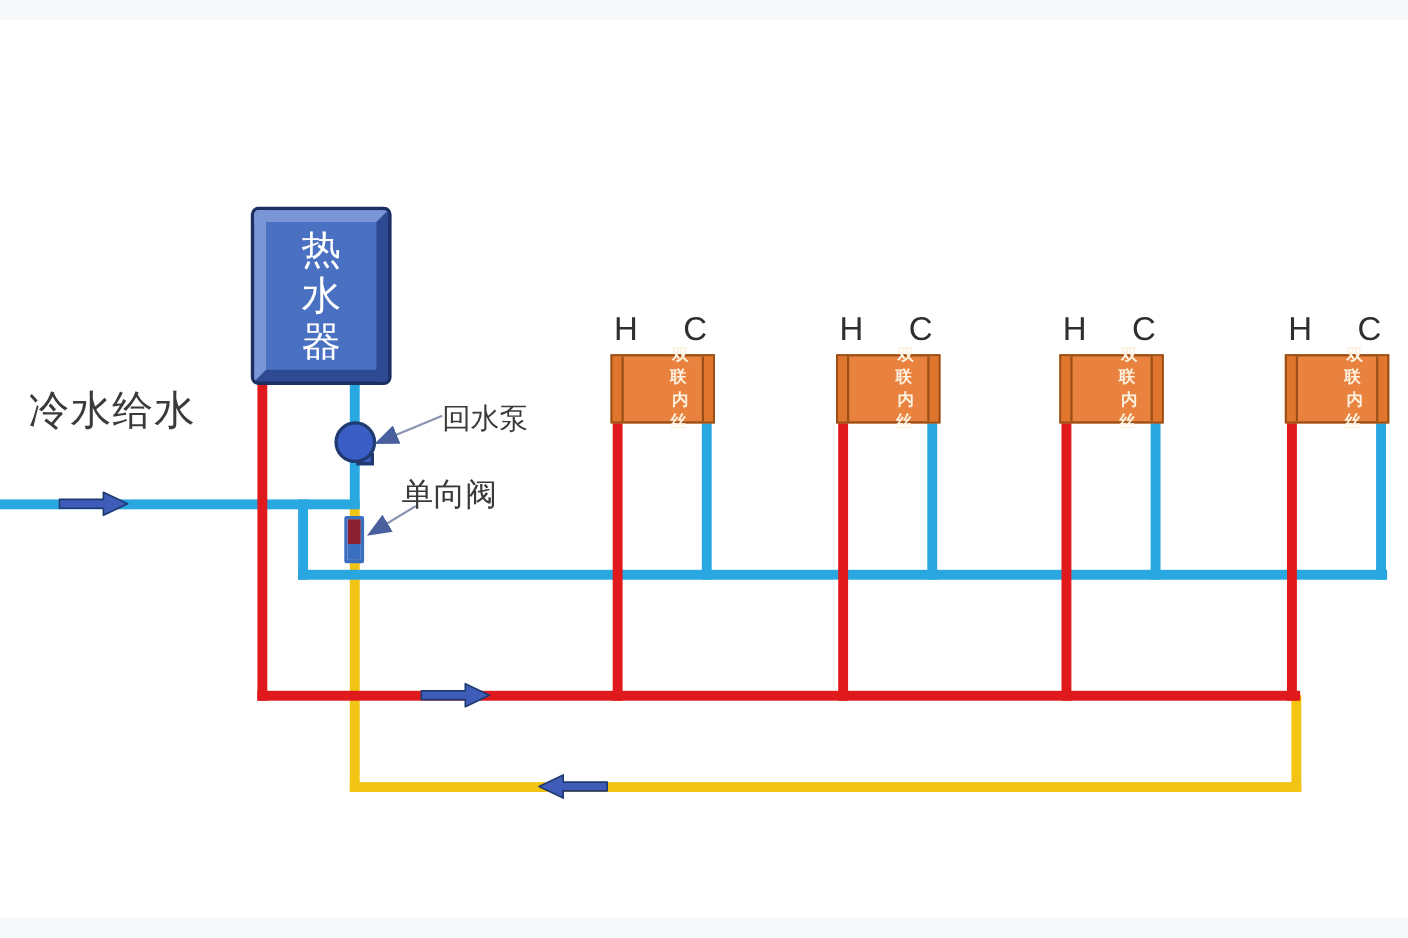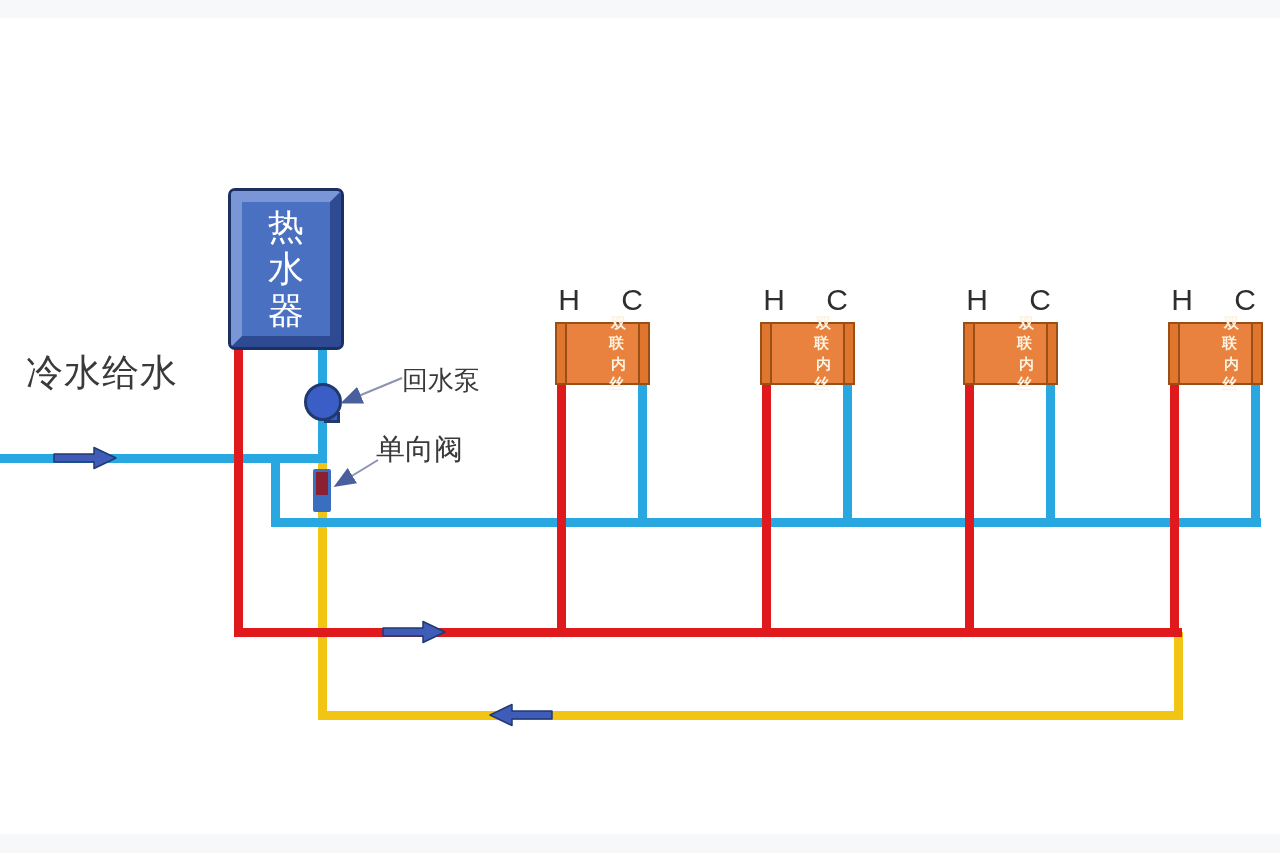--- a/index.html
+++ b/index.html
@@ -10,21 +10,21 @@
   .edge-band.top{top:0;}
   .edge-band.bottom{top:834px;height:19px;}
 
   
   .pipe{position:absolute;}
   .pipe.cold{background:var(--cold-pipe,#29a7e1);z-index:2;}
   .pipe.hot{background:var(--hot-pipe,#e01a1c);z-index:3;}
   .pipe.return{background:var(--return-pipe,#f2c414);z-index:1;}
 
   
-  .heater{position:absolute;left:228px;top:188px;width:116px;height:162px;z-index:4;
+  .heater{position:absolute;left:228px;top:188px;width:128px;height:162px;z-index:4;
           background:var(--heater-outline,#1c2f63);border-radius:7px;padding:3px;box-sizing:border-box;}
   .heater-frame{width:100%;height:100%;box-sizing:border-box;border-radius:4px;
           border:11px solid;
           border-color:var(--heater-bevel-light,#7b96d6) var(--heater-bevel-dark,#2d4a93) var(--heater-bevel-dark,#2d4a93) var(--heater-bevel-light,#7b96d6);
           background:var(--heater-panel,#4a70c2);
           display:flex;align-items:center;justify-content:center;}
   .heater-text{width:44px;color:#fff;font-size:36px;line-height:1.16;text-align:center;
           word-break:break-all;font-weight:500;}
 
   
@@ -37,21 +37,21 @@
 
   
   .check-valve{position:absolute;left:313px;top:469px;width:18px;height:43px;box-sizing:border-box;
         border:3px solid var(--valve-accent,#3a6fc0);border-radius:2px;z-index:5;
         background:linear-gradient(var(--valve-body,#8a2032) 0 62%, var(--valve-accent,#3a6fc0) 62% 100%);}
 
   
   .diagram-label{position:absolute;color:var(--label-text,#3a3a3a);z-index:6;white-space:nowrap;}
   .lbl-cold-supply{left:26px;top:348px;font-size:37px;letter-spacing:1px;}
   .lbl-pump{left:402px;top:363px;font-size:26px;}
-  .lbl-valve{left:376px;top:430px;font-size:29px;}
+  .lbl-valve{left:365px;top:430px;font-size:29px;}
 
   
   .fixture{position:absolute;top:0;width:95px;height:853px;}
   .hc-label{position:absolute;top:283px;width:30px;text-align:center;font-size:30px;
             color:#2e2e2e;z-index:6;}
   .hc-label.h{left:-1px;}
   .hc-label.c{left:62px;}
   .fixture-box{position:absolute;left:0;top:322px;width:95px;height:63px;box-sizing:border-box;
             border:2px solid var(--fixture-border,#9a4f16);background:var(--fixture-fill,#e8823e);
             display:flex;z-index:4;}

